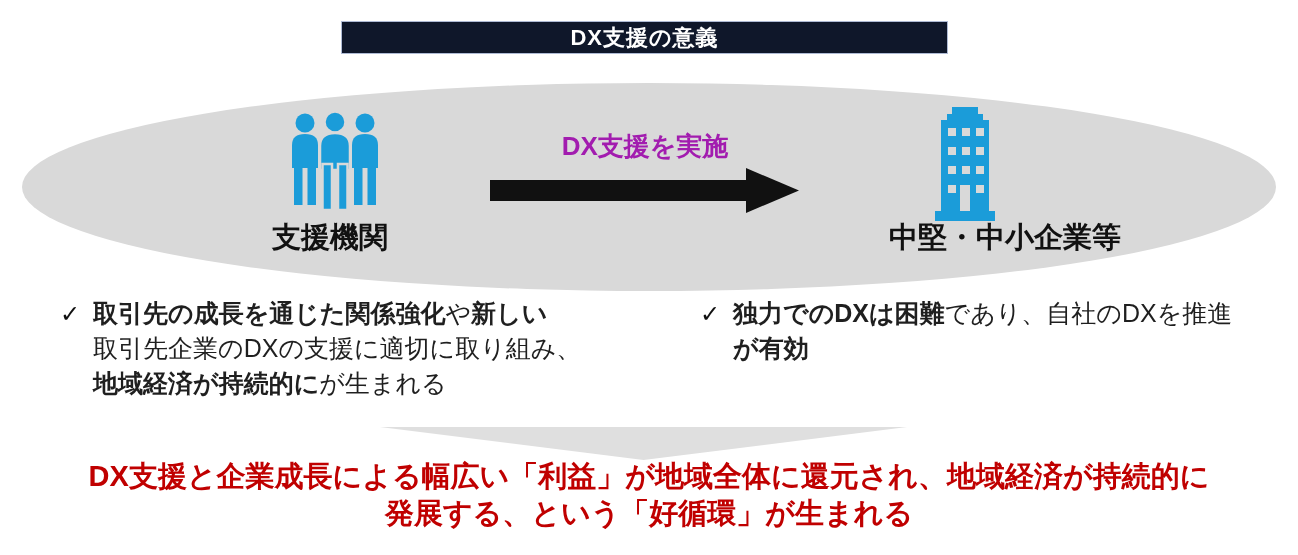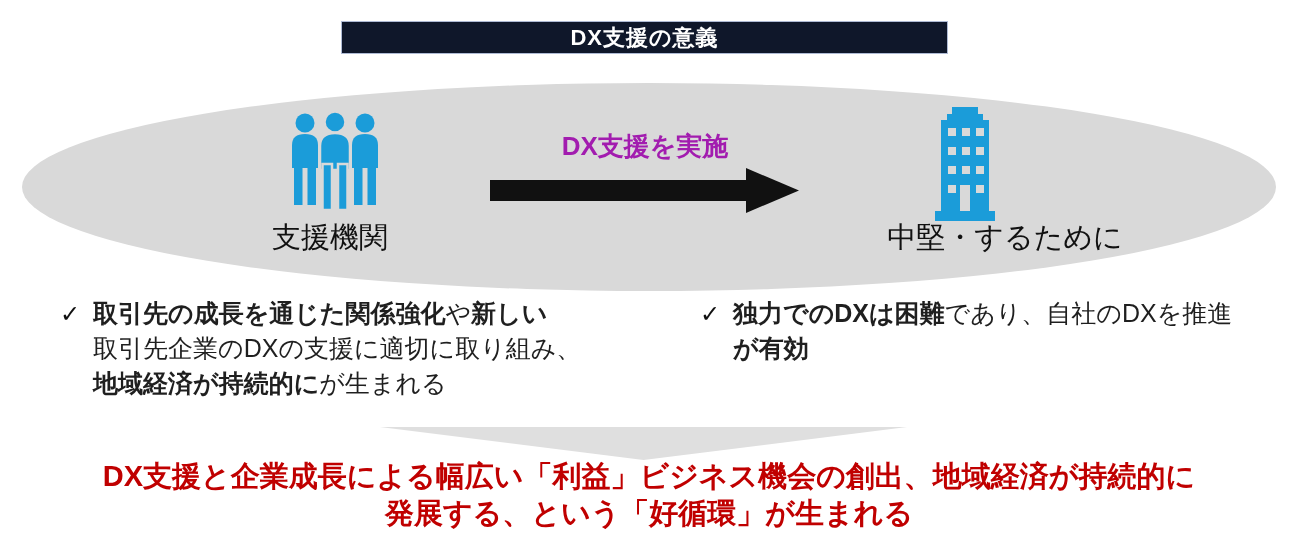--- a/index.html
+++ b/index.html
@@ -19,21 +19,21 @@
     letter-spacing:1px;
   }
   .ellipse {
     position:absolute; left:22px; top:83px; width:1254px; height:208px;
     background:#d9d9d9; border-radius:50%;
   }
   .icon-people   { position:absolute; left:284px; top:112px; }
   .icon-building { position:absolute; left:928px; top:107px; }
   .icon-arrow    { position:absolute; left:490px; top:167px; }
   .actor-label {
-    position:absolute; font-size:29px; font-weight:400; color:#111111;
+    position:absolute; font-size:29px; font-weight:700; color:#111111;
     text-align:center; white-space:nowrap;
   }
   .actor-label.left  { left:180px; top:218px; width:300px; }
   .actor-label.right { left:825px; top:218px; width:360px; }
   .arrow-label {
     position:absolute; left:480px; top:129px; width:330px;
     text-align:center; font-size:26px; font-weight:700; color:#a21caf;
     white-space:nowrap;
   }
   .bullet {
@@ -113,21 +113,21 @@
       <rect x="34" y="59" width="8" height="8"></rect>
       <rect x="48" y="59" width="8" height="8"></rect>
       <rect x="20" y="78" width="8" height="8"></rect>
       <rect x="48" y="78" width="8" height="8"></rect>
       <rect x="32" y="78" width="10" height="26"></rect>
     </g>
   </svg>
 </span>
 
 <div class="actor-label left">支援機関</div>
-<div class="actor-label right">中堅・するために</div>
+<div class="actor-label right">中堅・中小企業等</div>
 
 <div class="bullet left">
   <span class="check">✓</span>
   <div>
     <div class="bl">
       <span class="b">取引先の成長を通じた関係強化</span><span>や</span><span class="b">新しい</span>
     </div>
     <div class="bl">
       <span>取引先企業のDXの支援に適切に取り組み、</span>
     </div>
@@ -149,15 +149,15 @@
   </div>
 </div>
 
 <span class="funnel">
   <svg width="527" height="33" viewBox="0 0 527 33">
     <polygon points="0,0 527,0 263.5,33" fill="#dfdfdf"></polygon>
   </svg>
 </span>
 
 <div class="conclusion">
-  <div>DX支援と企業成長による幅広い「利益」ビジネス機会の創出、地域経済が持続的に</div>
+  <div>DX支援と企業成長による幅広い「利益」が地域全体に還元され、地域経済が持続的に</div>
   <div>発展する、という「好循環」が生まれる</div>
 </div>
 
 </body></html>

